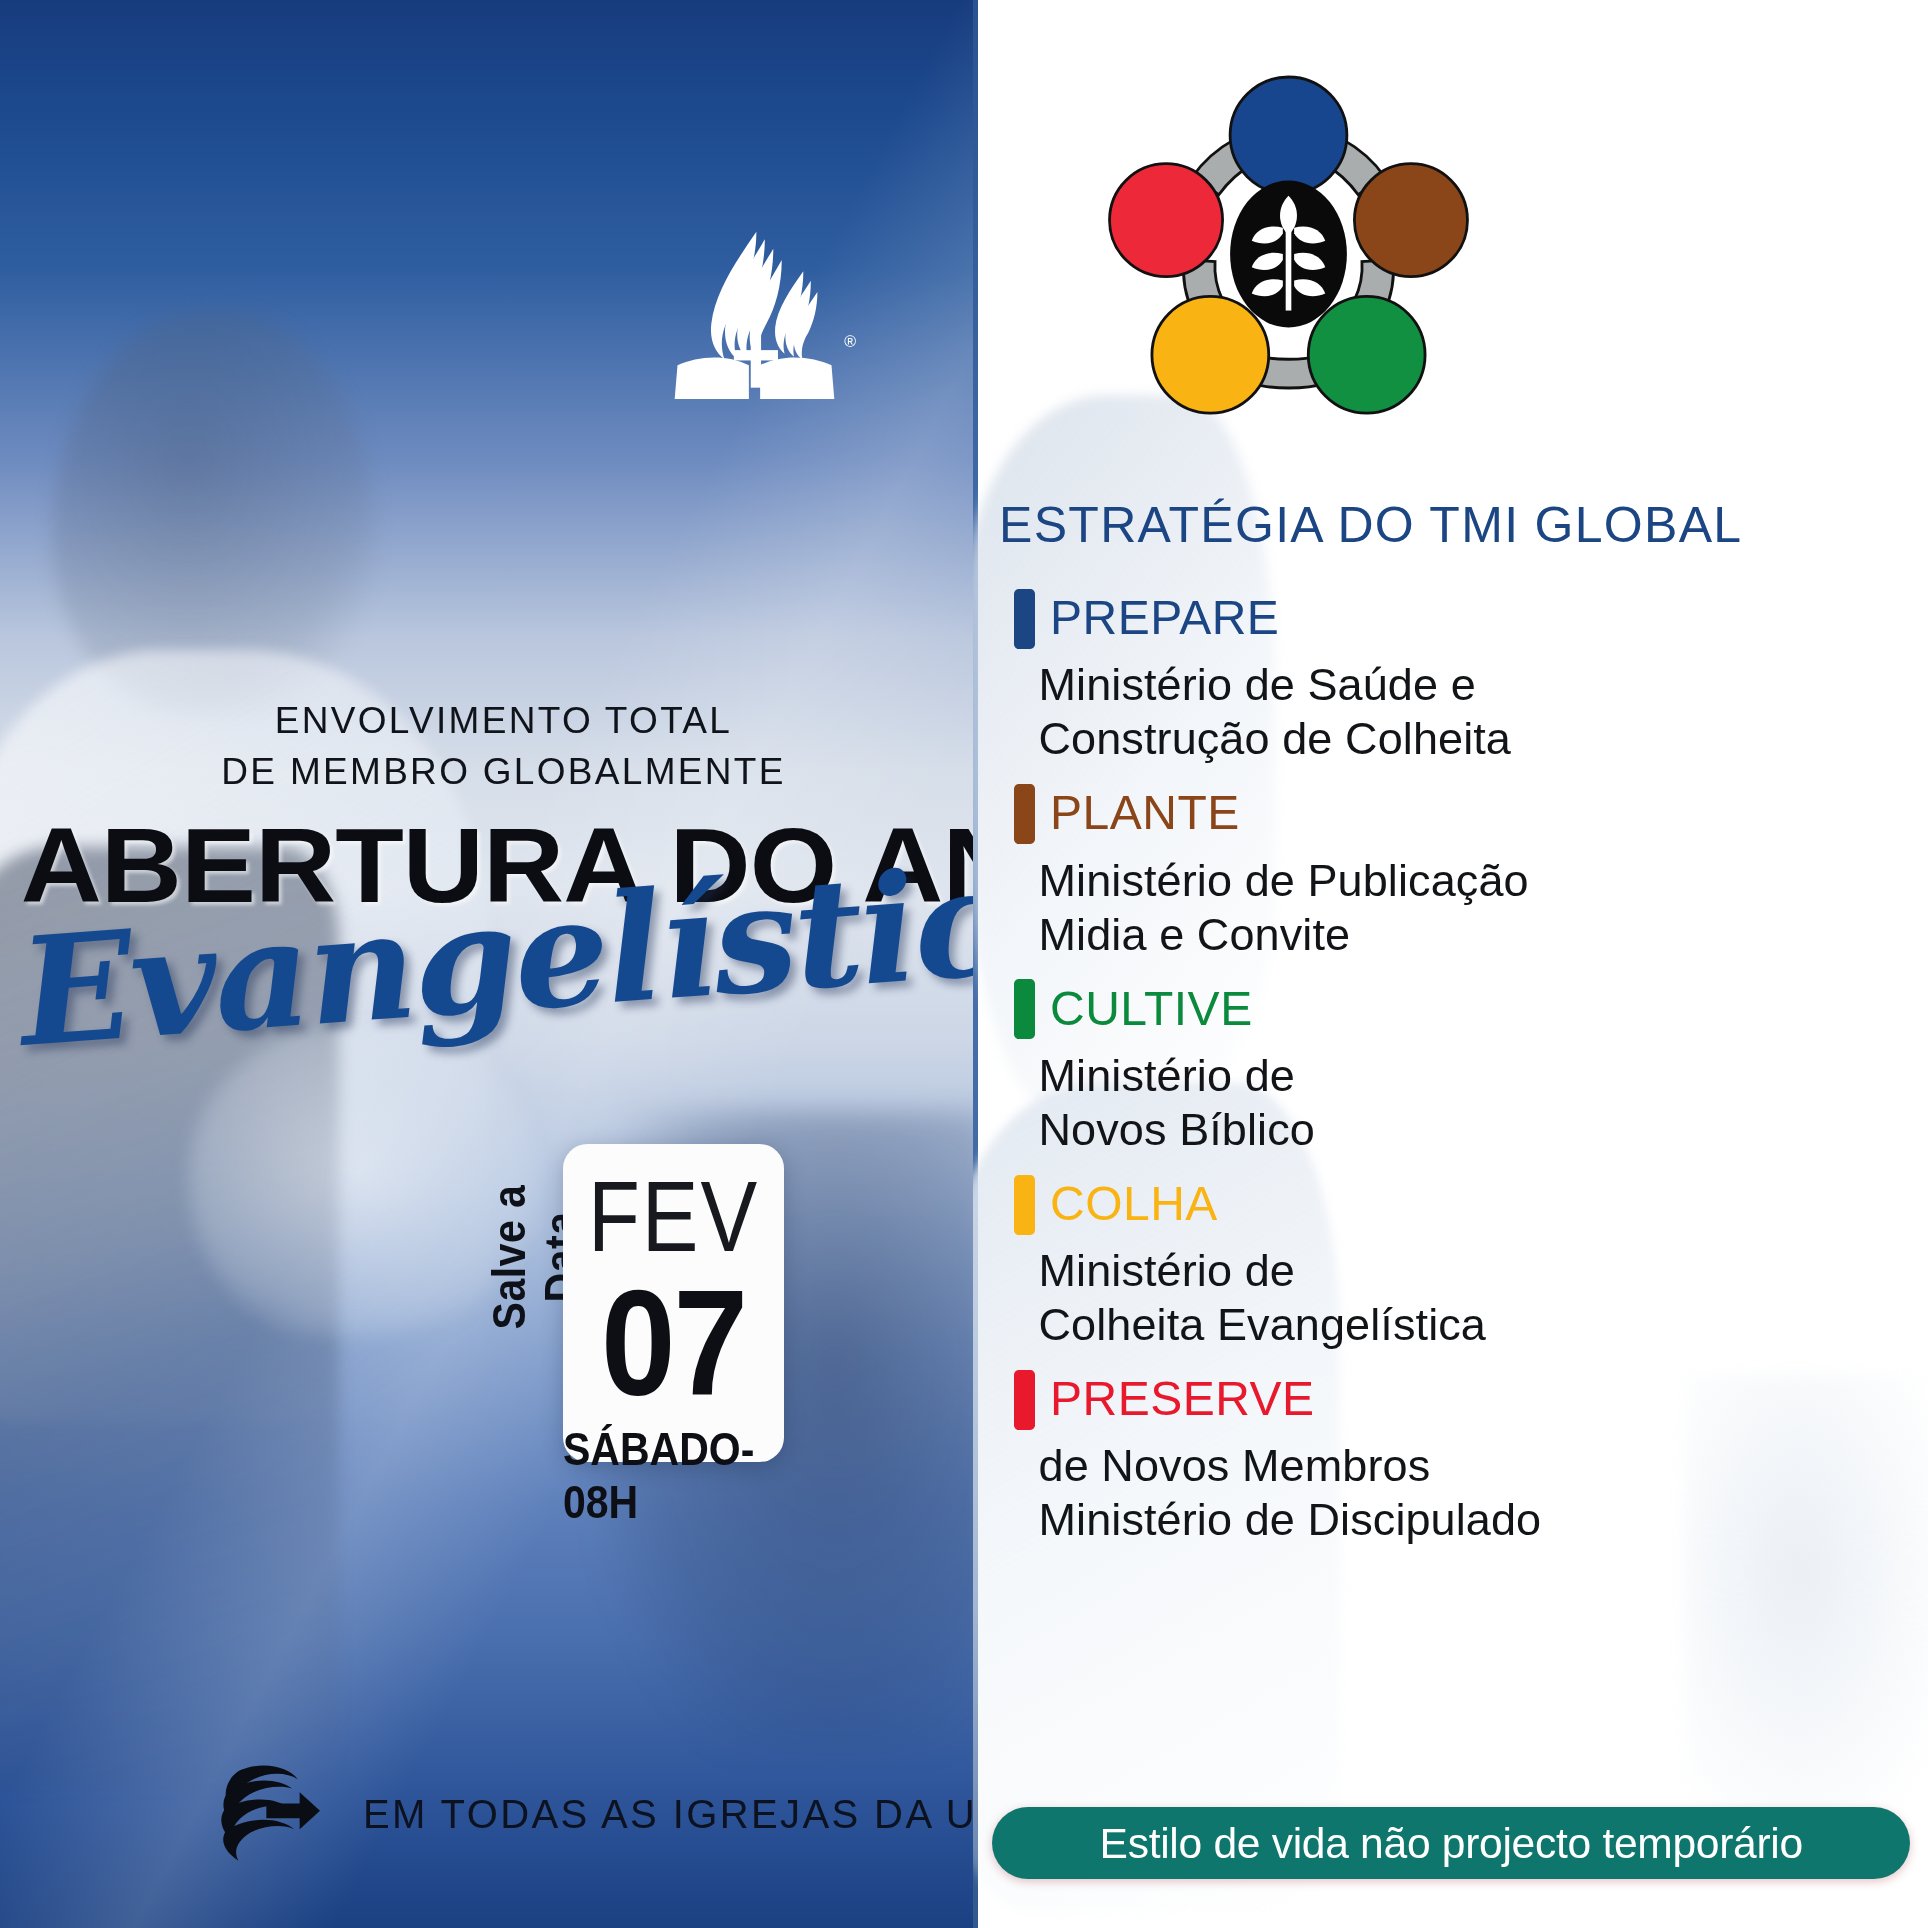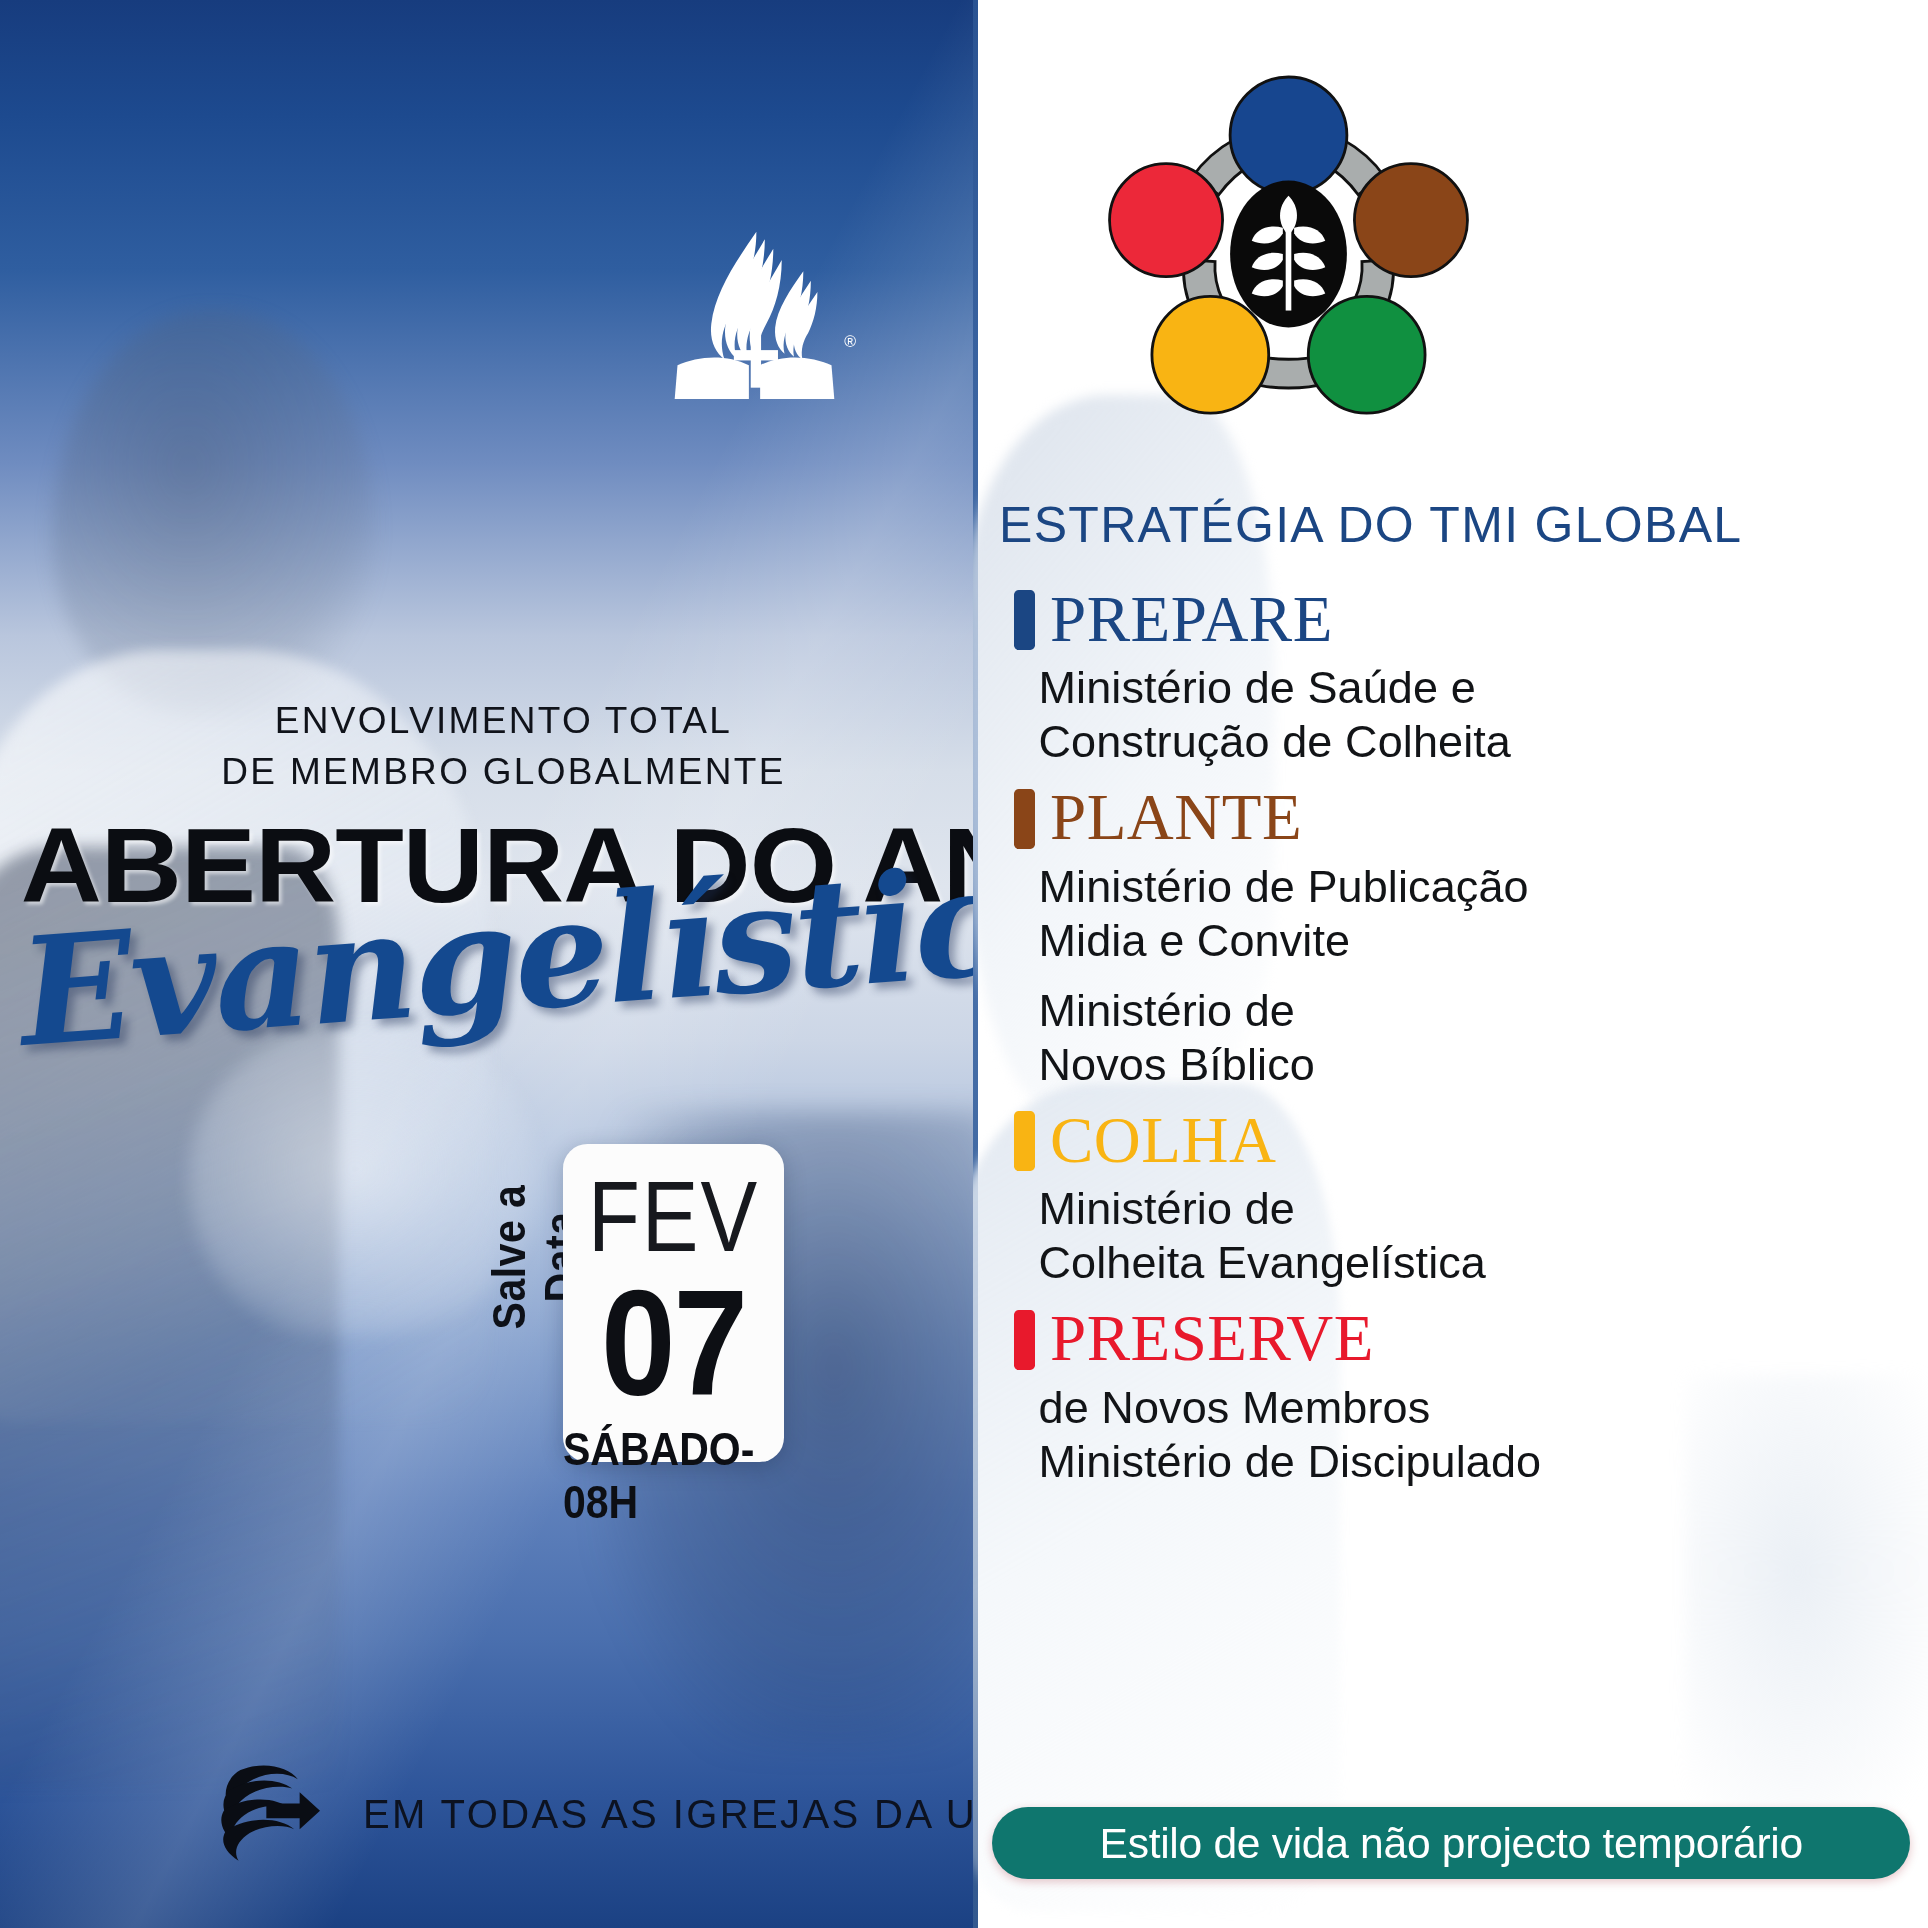--- a/index.html
+++ b/index.html
@@ -296,25 +296,24 @@
     gap:15px;
     line-height:1;
   }
   .s-bar {
     width:21px; height:60px;
     border-radius:4.7px;
     flex:0 0 auto;
     margin-top:1.9px;
   }
   .s-label {
-    font-size:65px;
+    font-size:48px;
     font-weight:400;
     letter-spacing:0.5px;
     line-height:1;
-    font-family:Liberation Serif, serif;
   }
   .s-desc {
     margin-top:9.4px;
     margin-left:24.5px;
     font-size:45px;
     color:#121417;
     font-weight:400;
     line-height:1.20;
     letter-spacing:0.1px;
   }
@@ -469,20 +468,24 @@
           <span class="s-bar" style="background:#8a4518"></span>
           <span class="s-label" style="color:#8a4518">PLANTE</span>
         </div>
         <div class="s-desc">
           <span>Ministério de Publicação</span>
           <span>Midia e Convite</span>
         </div>
       </div>
 
       <div class="s-item">
+        <div class="s-head">
+          <span class="s-bar" style="background:#0b8a3d"></span>
+          <span class="s-label" style="color:#0b8a3d">CULTIVE</span>
+        </div>
         <div class="s-desc">
           <span>Ministério de</span>
           <span>Novos Bíblico</span>
         </div>
       </div>
 
       <div class="s-item">
         <div class="s-head">
           <span class="s-bar" style="background:#f9b413"></span>
           <span class="s-label" style="color:#f9b413">COLHA</span>

